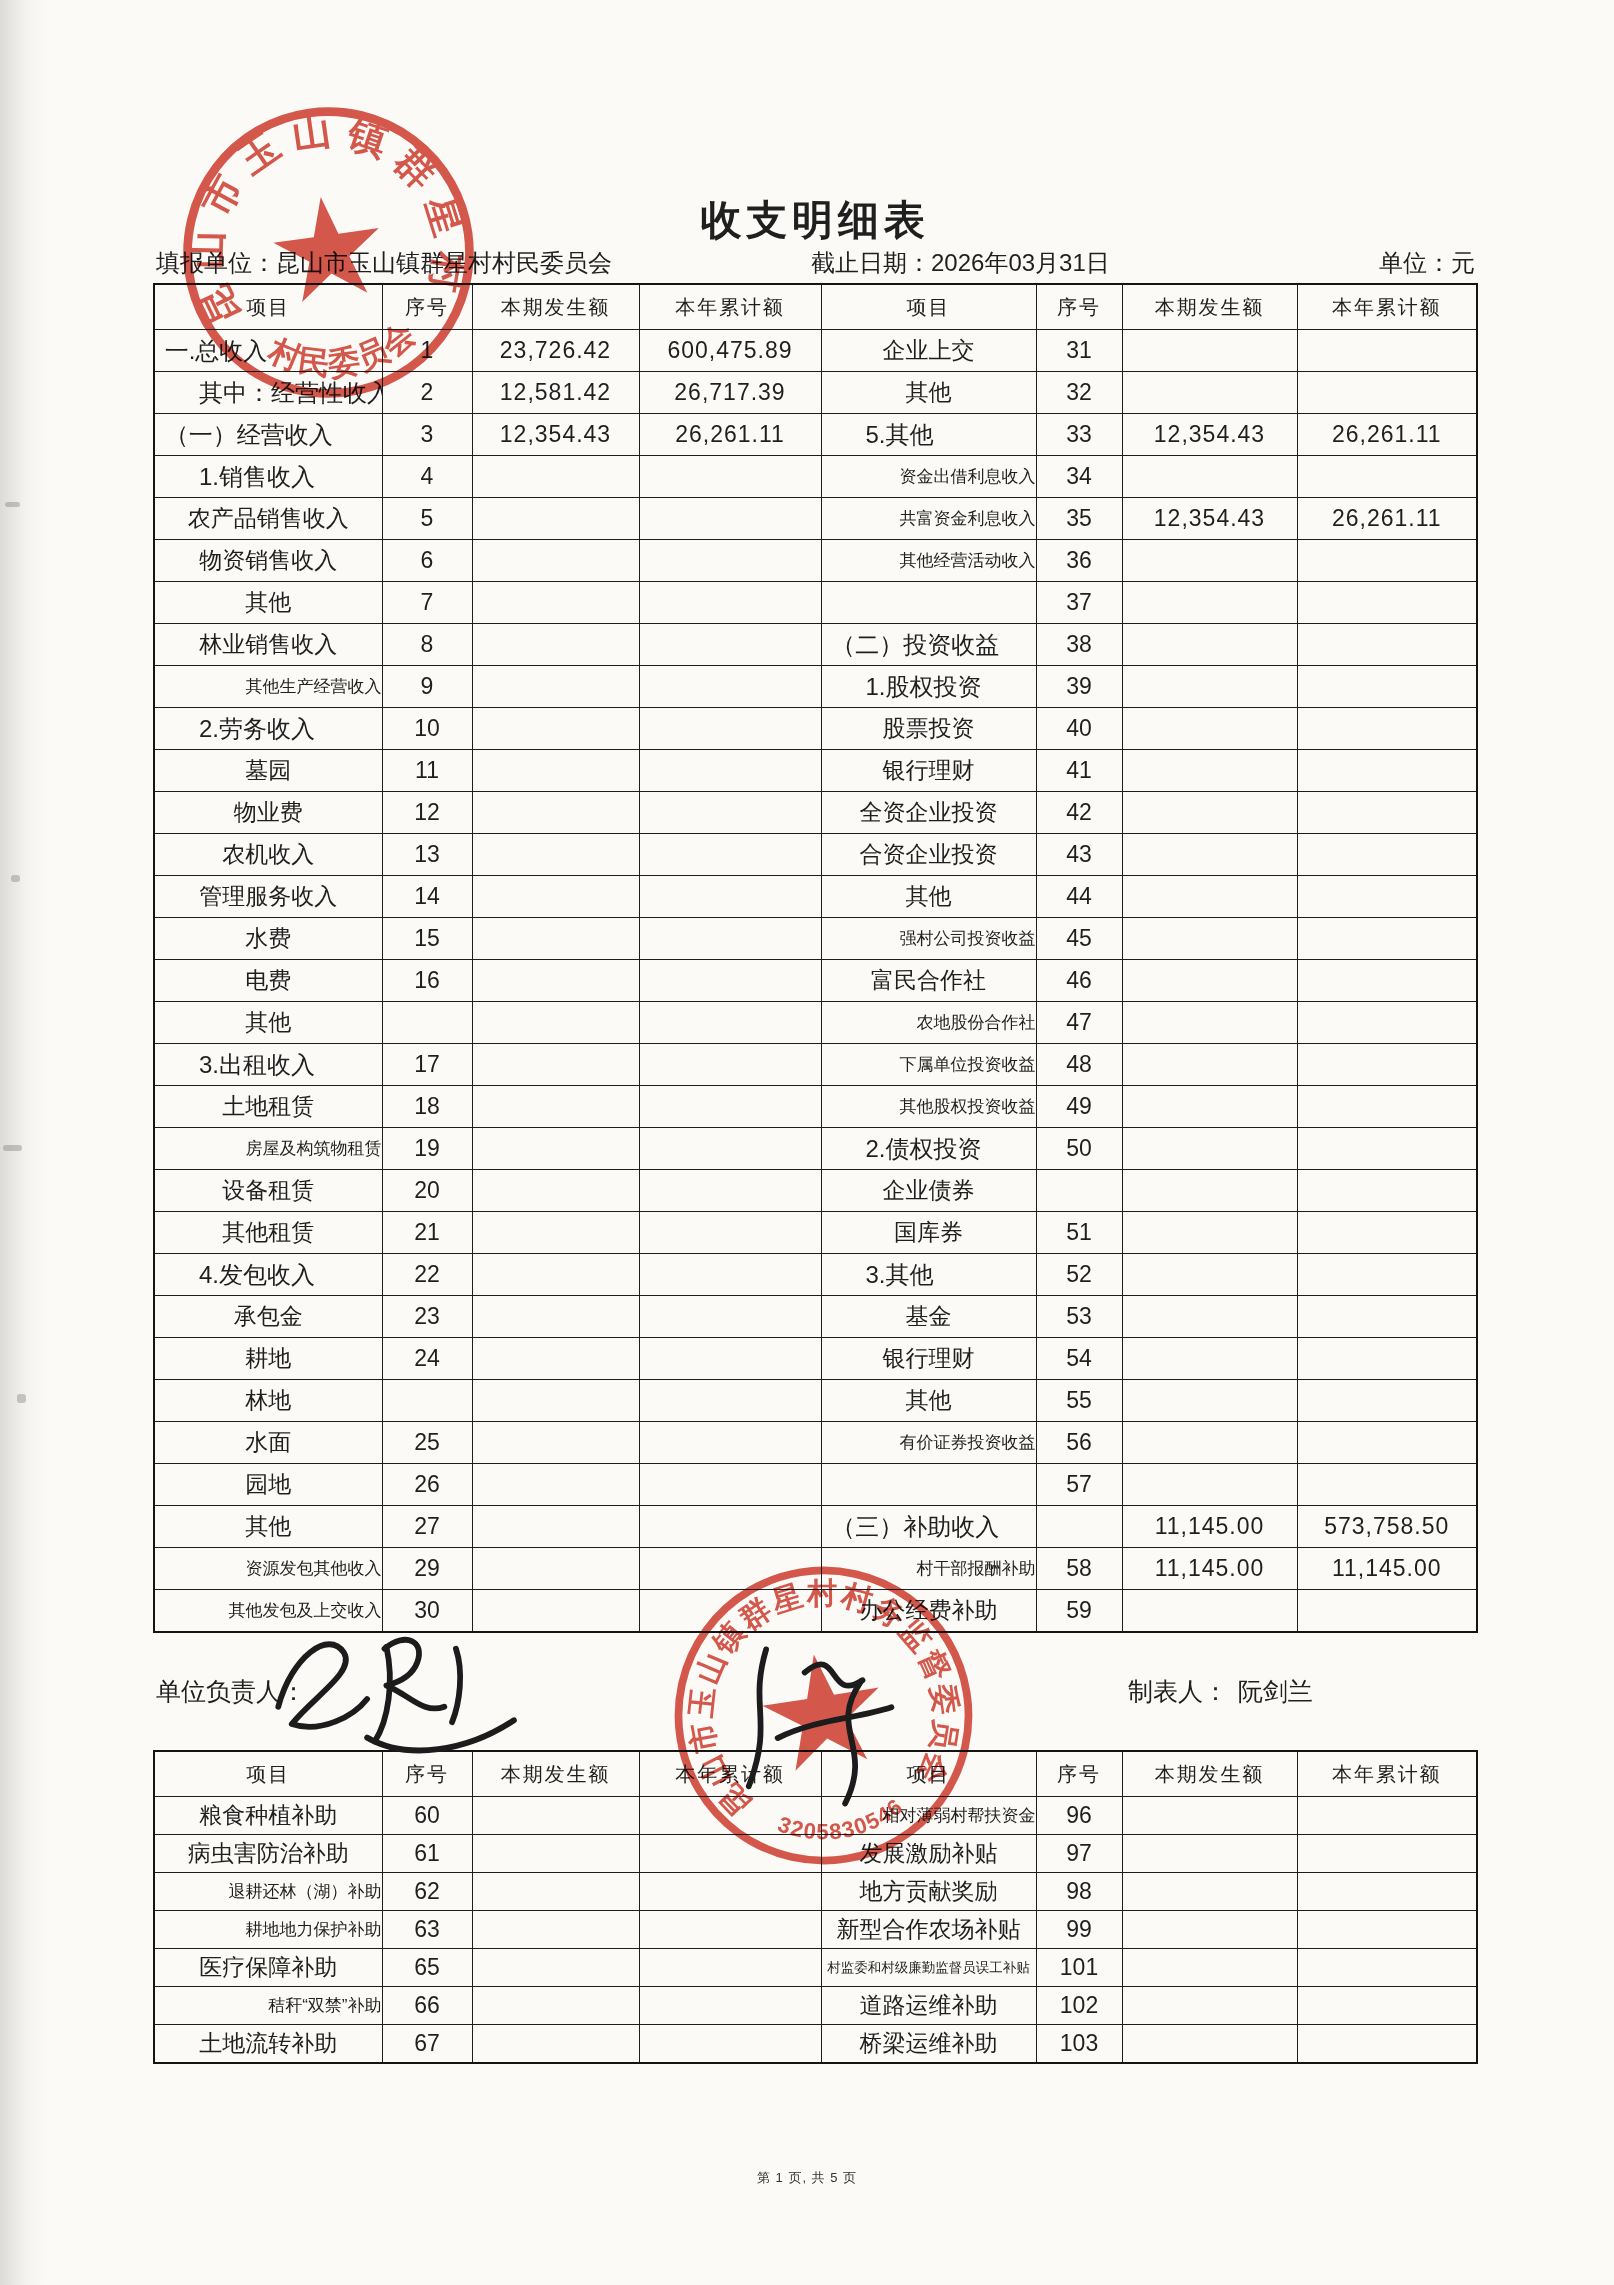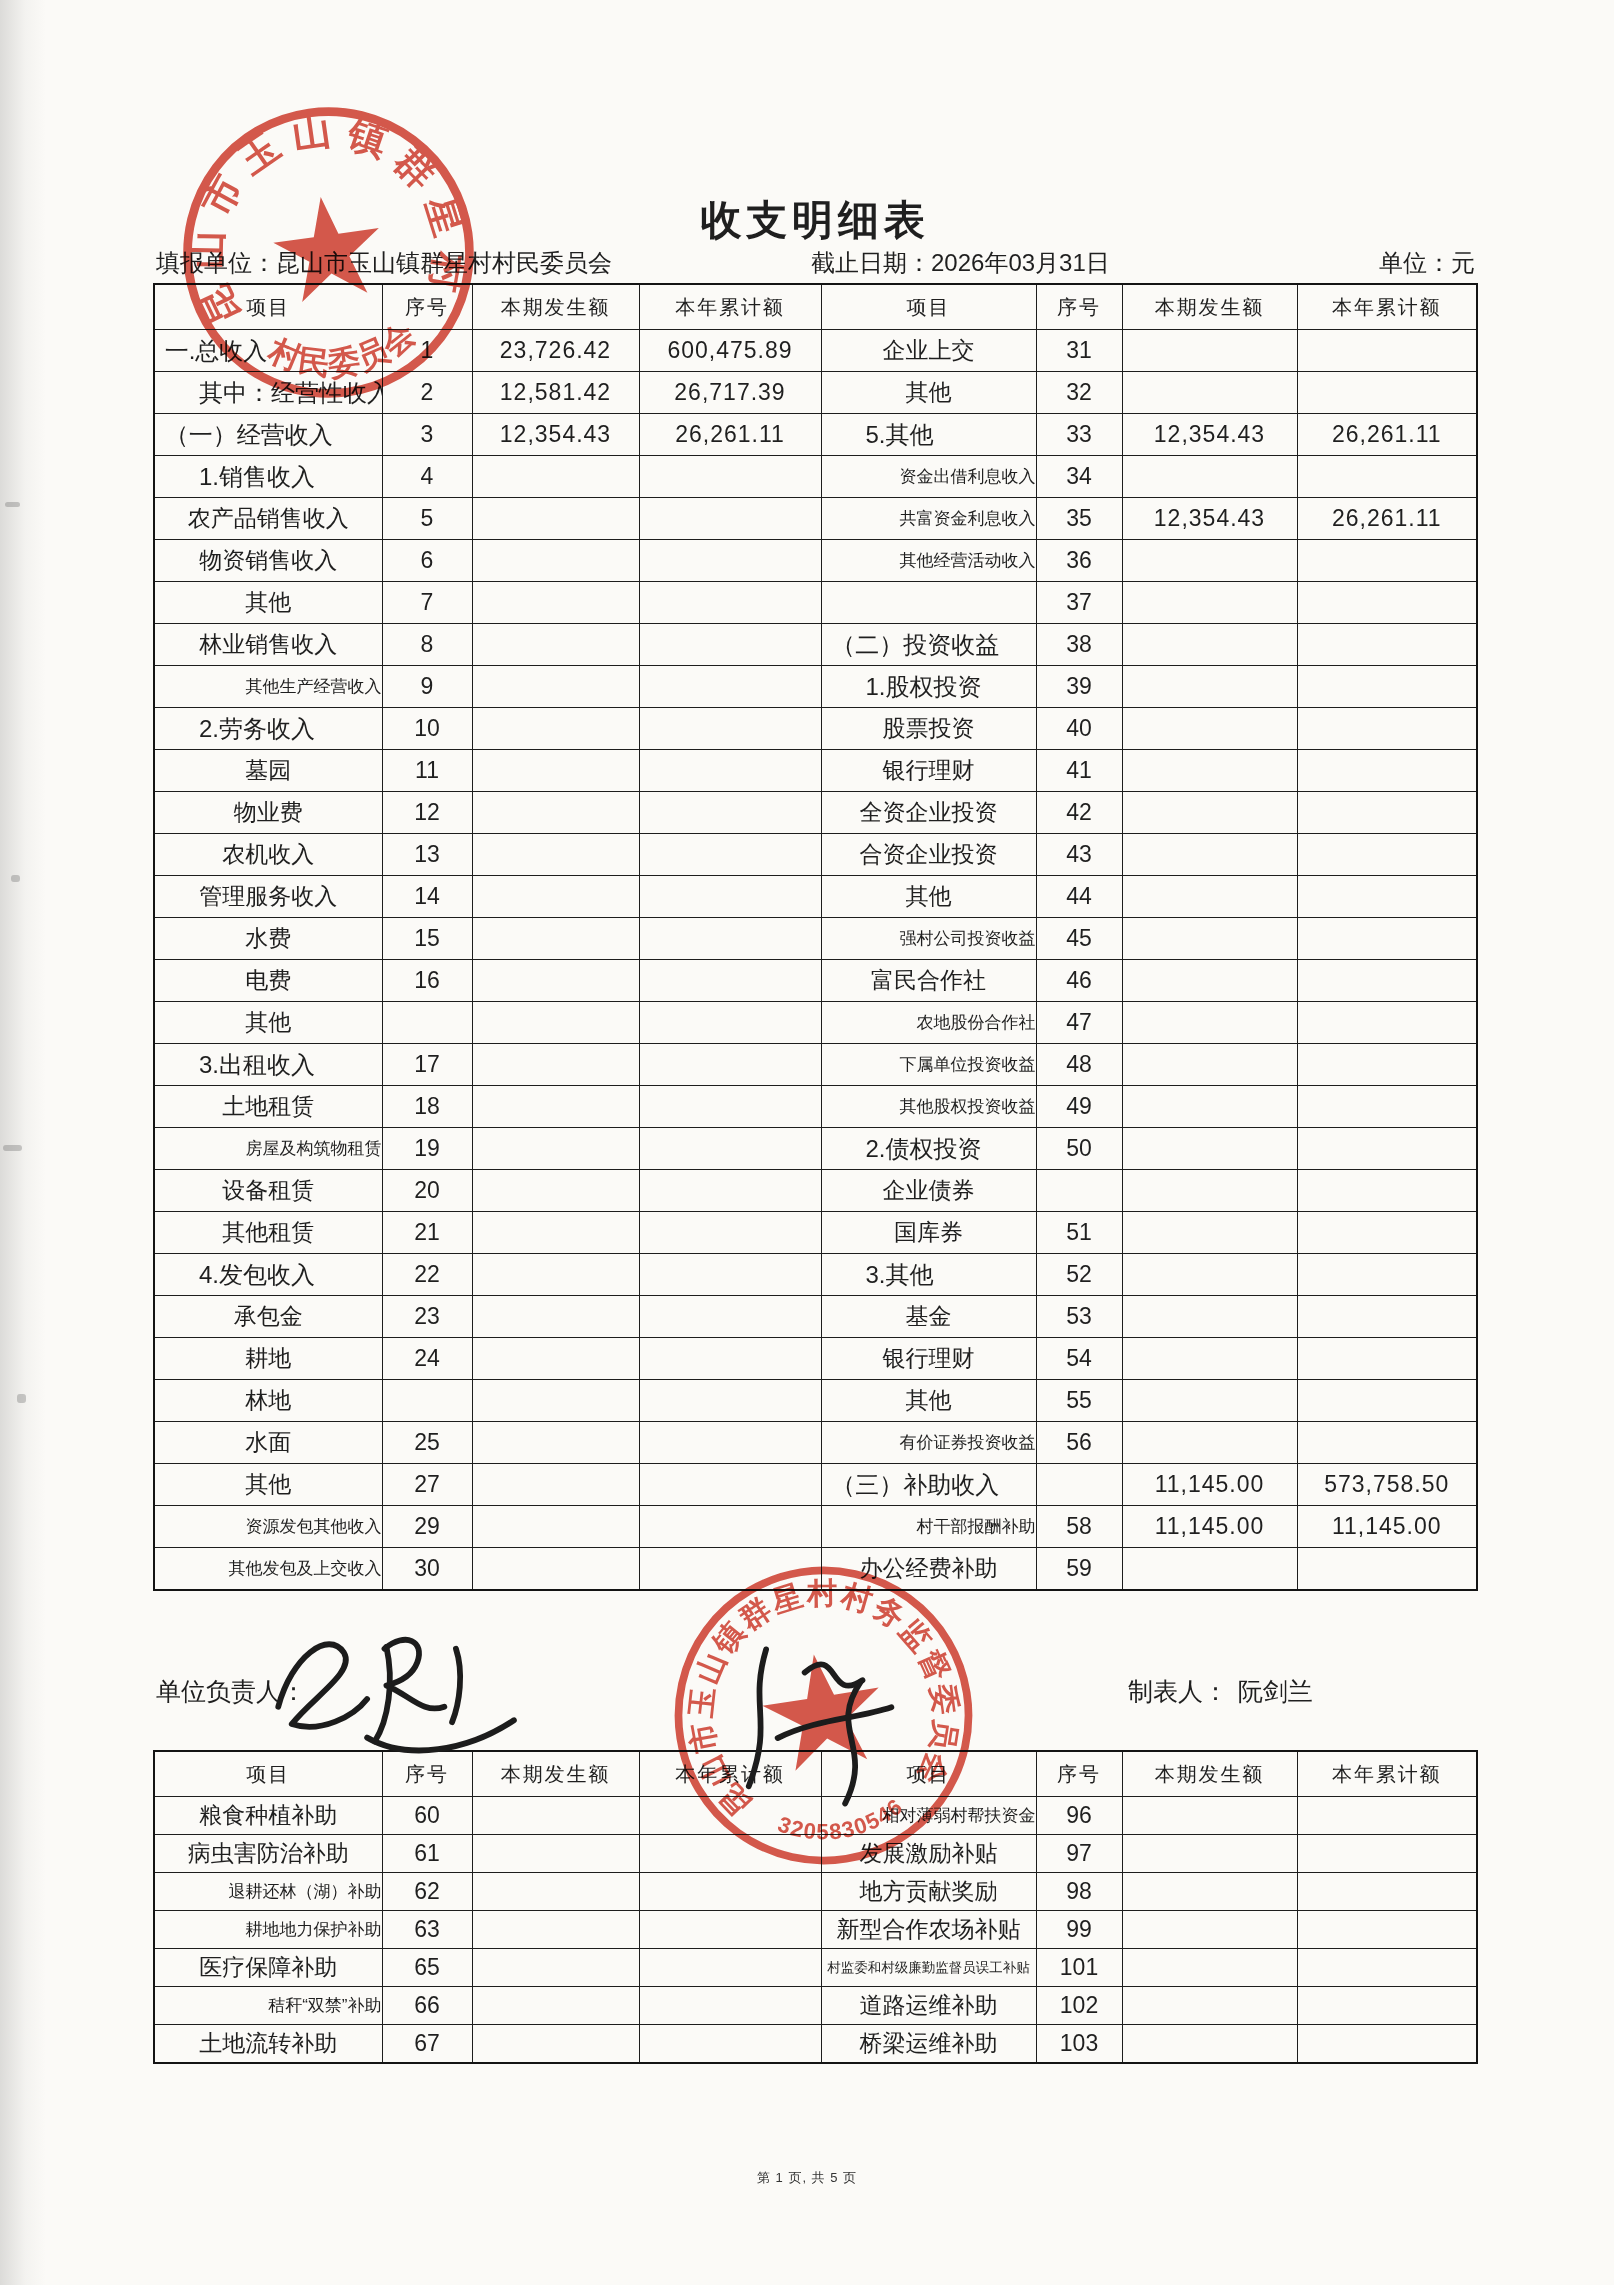--- a/index.html
+++ b/index.html
@@ -355,20 +355,30 @@
           <td class="item leaf">水面</td>
           <td class="seq">25</td>
           <td class="num"></td>
           <td class="num"></td>
           <td class="item leafs">有价证券投资收益</td>
           <td class="seq">56</td>
           <td class="num"></td>
           <td class="num"></td>
         </tr>
         <tr>
+          <td class="item leaf">园地</td>
+          <td class="seq">26</td>
+          <td class="num"></td>
+          <td class="num"></td>
+          <td class="item leaf"></td>
+          <td class="seq">57</td>
+          <td class="num"></td>
+          <td class="num"></td>
+        </tr>
+        <tr>
           <td class="item leaf">其他</td>
           <td class="seq">27</td>
           <td class="num"></td>
           <td class="num"></td>
           <td class="item h1">（三）补助收入</td>
           <td class="seq"></td>
           <td class="num">11,145.00</td>
           <td class="num">573,758.50</td>
         </tr>
         <tr>

